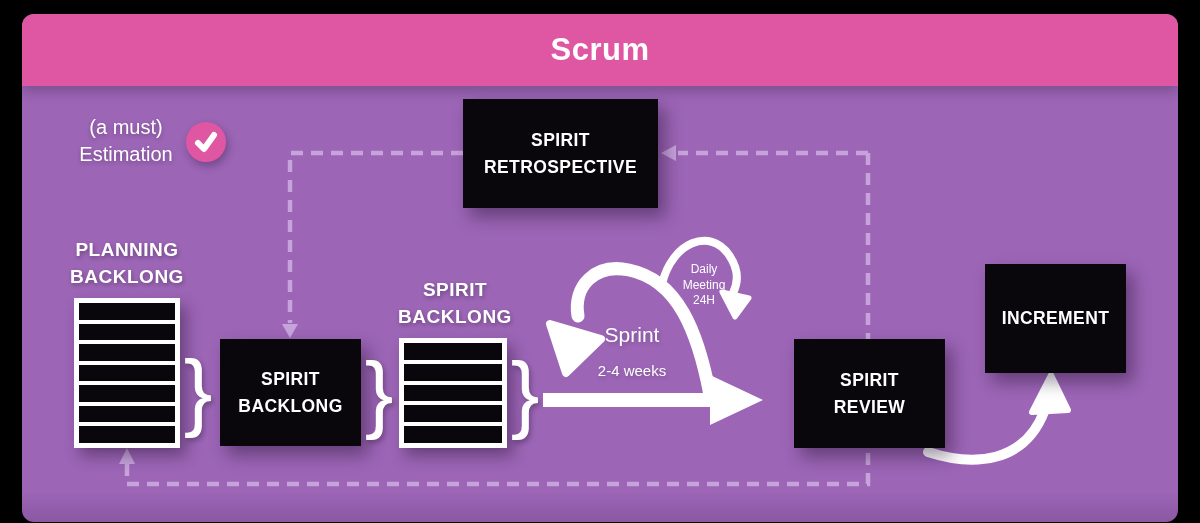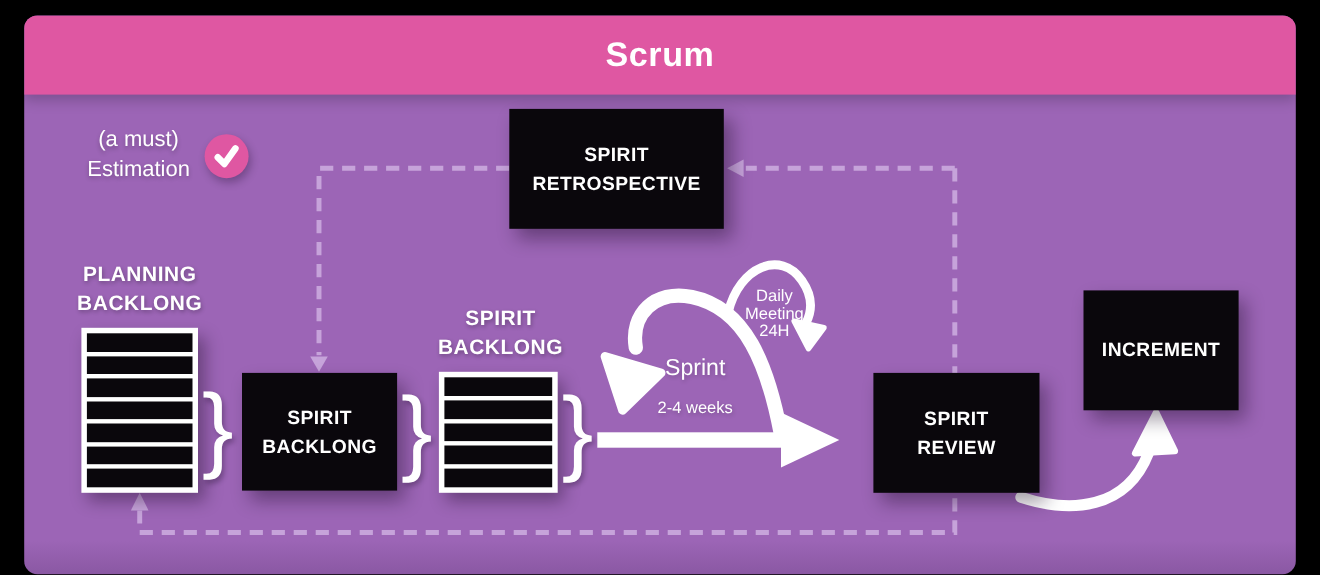--- a/index.html
+++ b/index.html
@@ -59,21 +59,21 @@
     transform:translate(-50%,-54%);text-shadow:2px 3px 5px rgba(20,5,30,0.3);
   }
   .sprint-label{
     left:530px;top:306px;width:160px;text-align:center;color:var(--white);
     text-shadow:1px 2px 4px rgba(0,0,0,0.2);
   }
   .sprint-label .big{font-size:21px;font-weight:400;line-height:30px;}
   .sprint-label .small{font-size:15px;font-weight:400;line-height:19px;margin-top:11px;}
   .daily-label{
     left:622px;top:248px;width:120px;text-align:center;color:var(--white);
-    font-size:15px;line-height:15.5px;font-weight:400;
+    font-size:12px;line-height:15.5px;font-weight:400;
   }
 </style>
 </head>
 <body>
 
 <div class="card">
 
   <svg class="flow" viewBox="0 0 1156 489">
 
     <g stroke="var(--dashed-lavender)" fill="none" stroke-width="4.5" stroke-dasharray="12 8">

